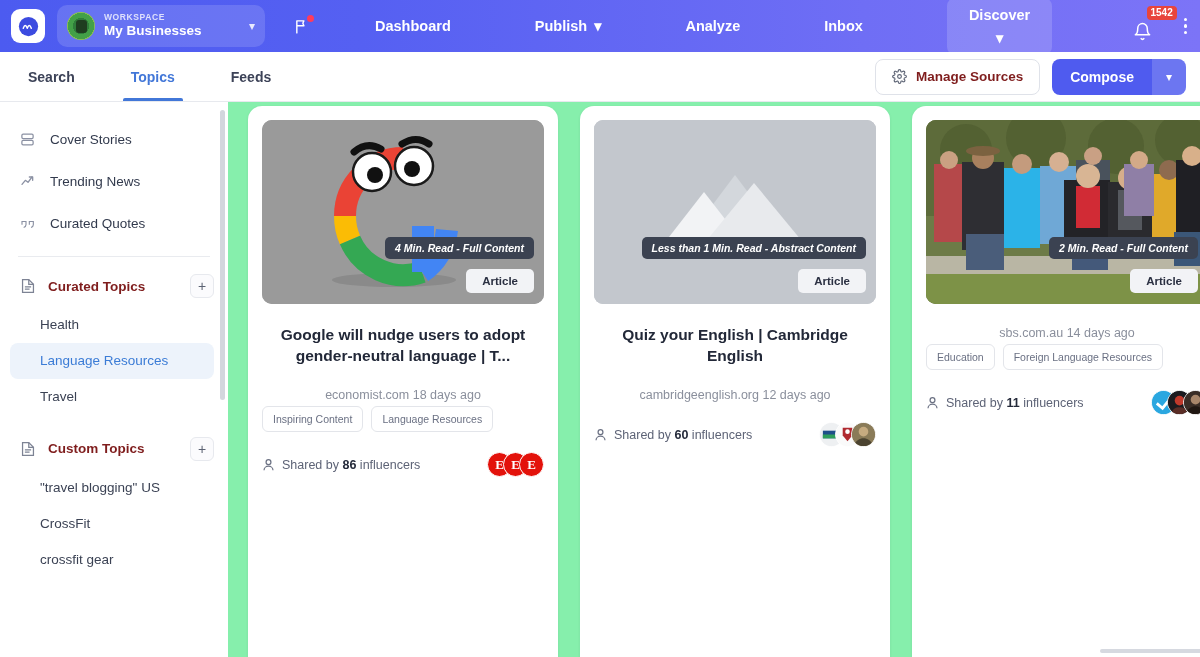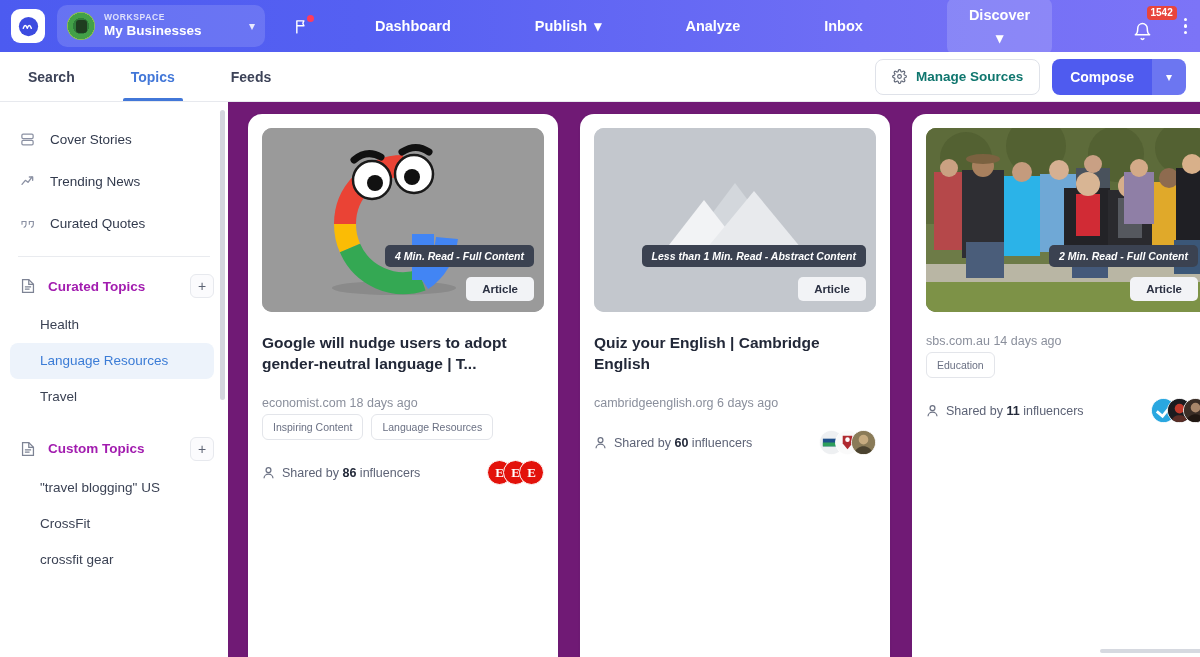--- a/index.html
+++ b/index.html
@@ -115,21 +115,21 @@
     height: 3px; background: #4277d8; border-radius: 2px 2px 0 0;
   }
   .subbar-right {
     margin-left: auto; display: flex; align-items: center;
     gap: 12px; padding-right: 14px;
   }
   .btn-manage {
     display: flex; align-items: center; gap: 9px;
     height: 36px; padding: 0 16px;
     border: 1px solid #dfe2e9; border-radius: 8px;
-    background: #fff; color: #0f766e;
+    background: #fff; color: #7f1d1d;
     font-size: 13.5px; font-weight: bold;
     white-space: nowrap;
   }
   .btn-compose {
     display: flex; align-items: stretch;
     height: 36px; border-radius: 8px; overflow: hidden;
     background: #4f5bef; color: #fff;
   }
   .btn-compose .lbl {
     display: flex; align-items: center; padding: 0 18px;
@@ -154,21 +154,21 @@
     display: flex; align-items: center; gap: 13px;
     height: 42px; padding: 0 18px;
     font-size: 13.5px; color: #323a4d;
   }
   .side-ico { width: 19px; display: flex; align-items: center; justify-content: center; color: #8b91a3; flex: none;}
   .side-divider { height: 1px; background: #e9ebef; margin: 12px 18px 8px; }
   .side-group {
     display: flex; align-items: center; gap: 11px;
     padding: 0 14px 0 18px; height: 42px;
   }
-  .side-group .g-title { font-size: 13.5px; font-weight: bold; color: #a21caf; flex: 1; }
+  .side-group .g-title { font-size: 13.5px; font-weight: bold; color: #7f1d1d; flex: 1; }
   .plus-btn {
     width: 24px; height: 24px; border-radius: 6px;
     border: 1px solid #e7e9ee; background: #fbfbfd;
     display: flex; align-items: center; justify-content: center;
     color: #5b6273; font-size: 14px; line-height: 1; flex: none;
   }
   .topic-item {
     font-size: 13.5px; color: #3b4254;
     padding: 9px 18px 9px 40px; line-height: 1.35;
   }
@@ -178,39 +178,39 @@
     border-radius: 8px;
   }
   .side-scroll {
     position: absolute; top: 8px; right: 3px;
     width: 5px; height: 290px; border-radius: 3px;
     background: #d3d6dd;
   }
 
   
   .content {
-    flex: 1; background: #701a75; position: relative;
-    padding: 12px 10px 0 20px; overflow: hidden;
+    flex: 1; background: #86efac; position: relative;
+    padding: 4px 10px 0 20px; overflow: hidden; text-align: center;
   }
   .cards { display: flex; gap: 22px; }
   .card {
     width: 310px; flex: none;
     background: #fff; border-radius: 14px;
     box-shadow: 0 1px 3px rgba(30,40,70,0.09);
     padding: 14px 14px 0;
     height: 635px;
     position: relative;
     display: flex; flex-direction: column;
   }
   .thumb {
     height: 184px; border-radius: 10px; overflow: hidden;
     position: relative; flex: none;
   }
   .thumb.gray { background: #9a9a9a; }
-  .thumb.ph { background: #c3c7cd; }
+  .thumb.ph { background: #c3c7cd; border-radius: 9px; }
   .thumb.photo { background: #6f7a4a; }
 
   .readtag {
     position: absolute; right: 10px; bottom: 45px;
     background: #3b4251; color: #fff;
     font-size: 10.5px; font-weight: bold; font-style: italic;
     padding: 5px 10px; border-radius: 5px;
     white-space: nowrap;
   }
   .typetag {
@@ -478,21 +478,21 @@
             <path d="M141 55 L186 115 L96 115 Z" fill="#d3d7dc"></path>
             <path d="M110 72 L152 126 L68 126 Z" fill="#f2f3f5"></path>
             <path d="M160 63 L212 126 L108 126 Z" fill="#e8eaed"></path>
           </svg>
           <span class="readtag">Less than 1 Min. Read - Abstract Content</span>
           <span class="typetag">Article</span>
         </div>
         <div class="card-title">Quiz your English | Cambridge English</div>
         <div class="card-meta">
           <span>cambridgeenglish.org</span>
-          <span>6 days ago</span>
+          <span>12 days ago</span>
         </div>
         <div class="shared-row">
           <svg width="13" height="14" viewBox="0 0 16 17" fill="none" stroke="#6b7183" stroke-width="1.5">
             <circle cx="8" cy="5" r="3"></circle>
               <path d="M2.5 15c0-3 2.5-5 5.5-5s5.5 2 5.5 5"></path>
           </svg>
           <span class="shared-txt">
             <span>Shared by</span>
             <b>60</b>
             <span>influencers</span>
@@ -569,20 +569,21 @@
           </svg>
           <span class="readtag">2 Min. Read - Full Content</span>
           <span class="typetag">Article</span>
         </div>
         <div class="card-meta">
           <span>sbs.com.au</span>
           <span>14 days ago</span>
         </div>
         <div class="chips">
           <span class="chip">Education</span>
+          <span class="chip">Foreign Language Resources</span>
         </div>
         <div class="shared-row">
           <svg width="13" height="14" viewBox="0 0 16 17" fill="none" stroke="#6b7183" stroke-width="1.5">
             <circle cx="8" cy="5" r="3"></circle>
               <path d="M2.5 15c0-3 2.5-5 5.5-5s5.5 2 5.5 5"></path>
           </svg>
           <span class="shared-txt">
             <span>Shared by</span>
             <b>11</b>
             <span>influencers</span>

